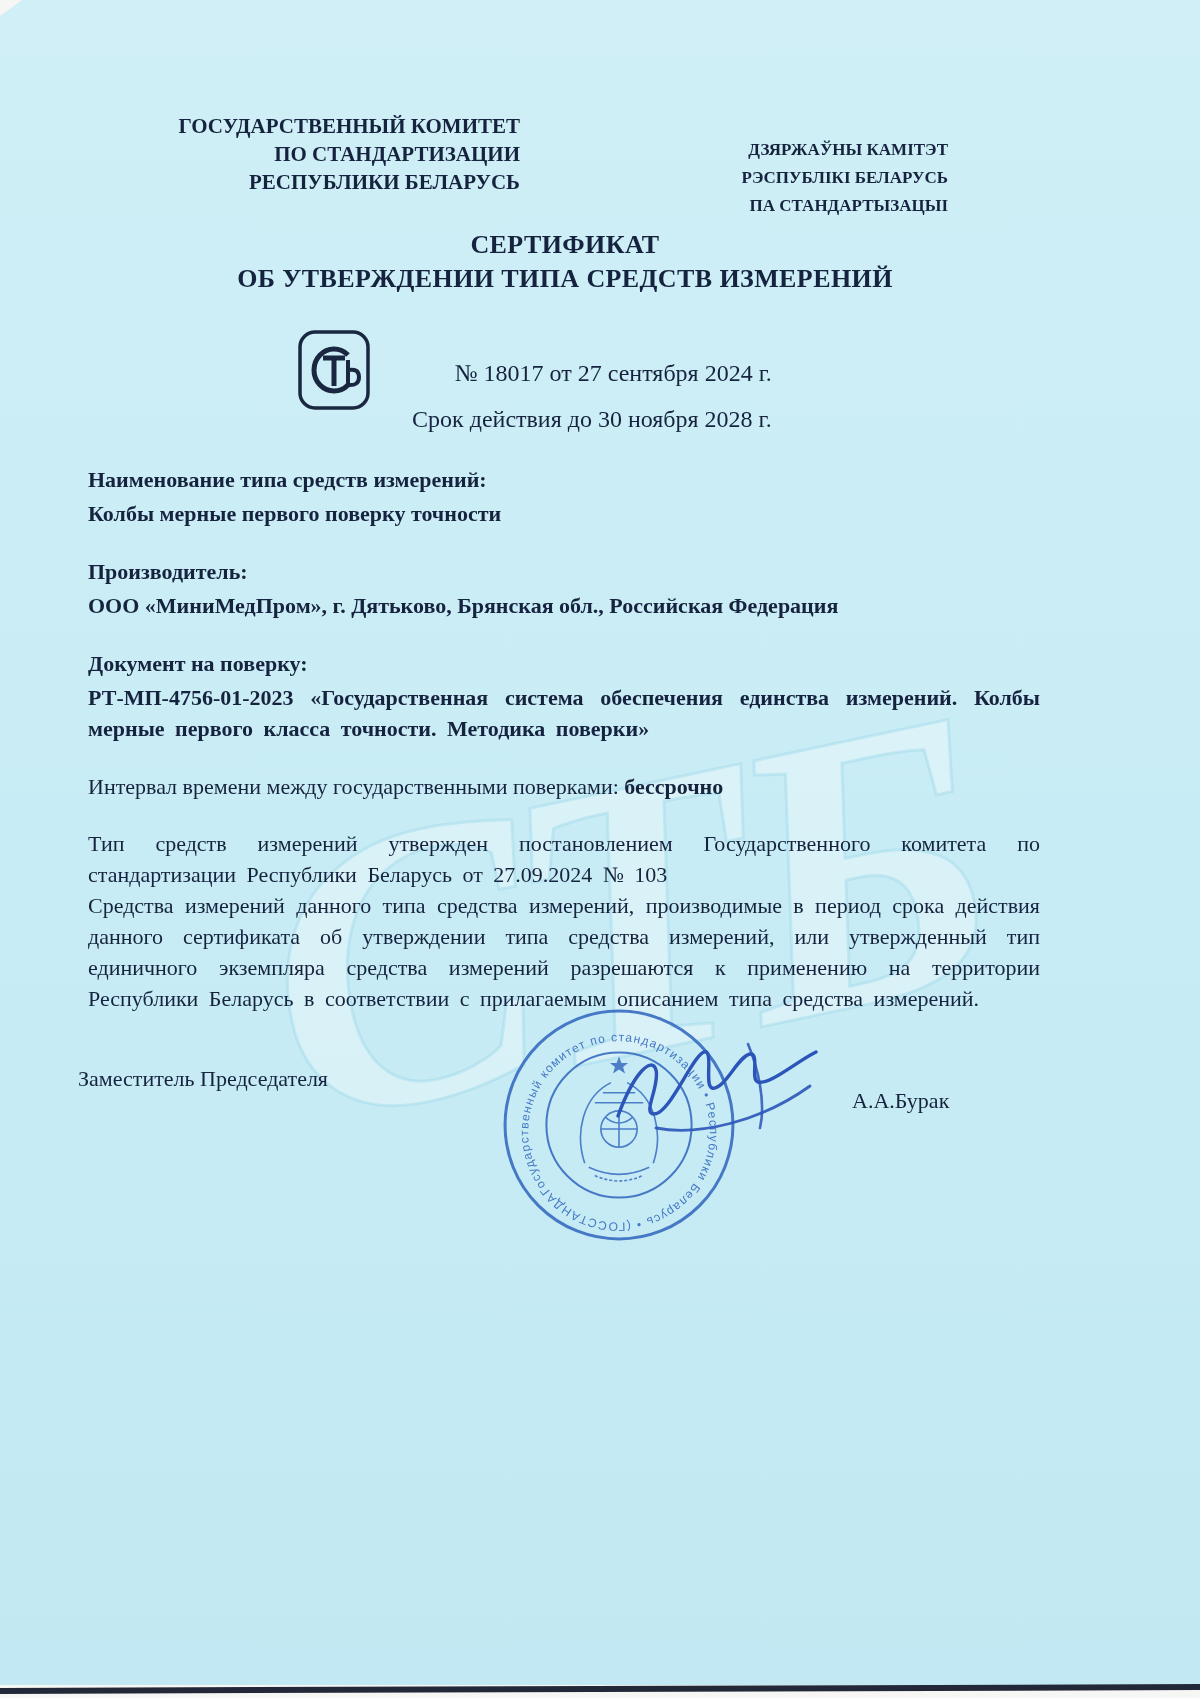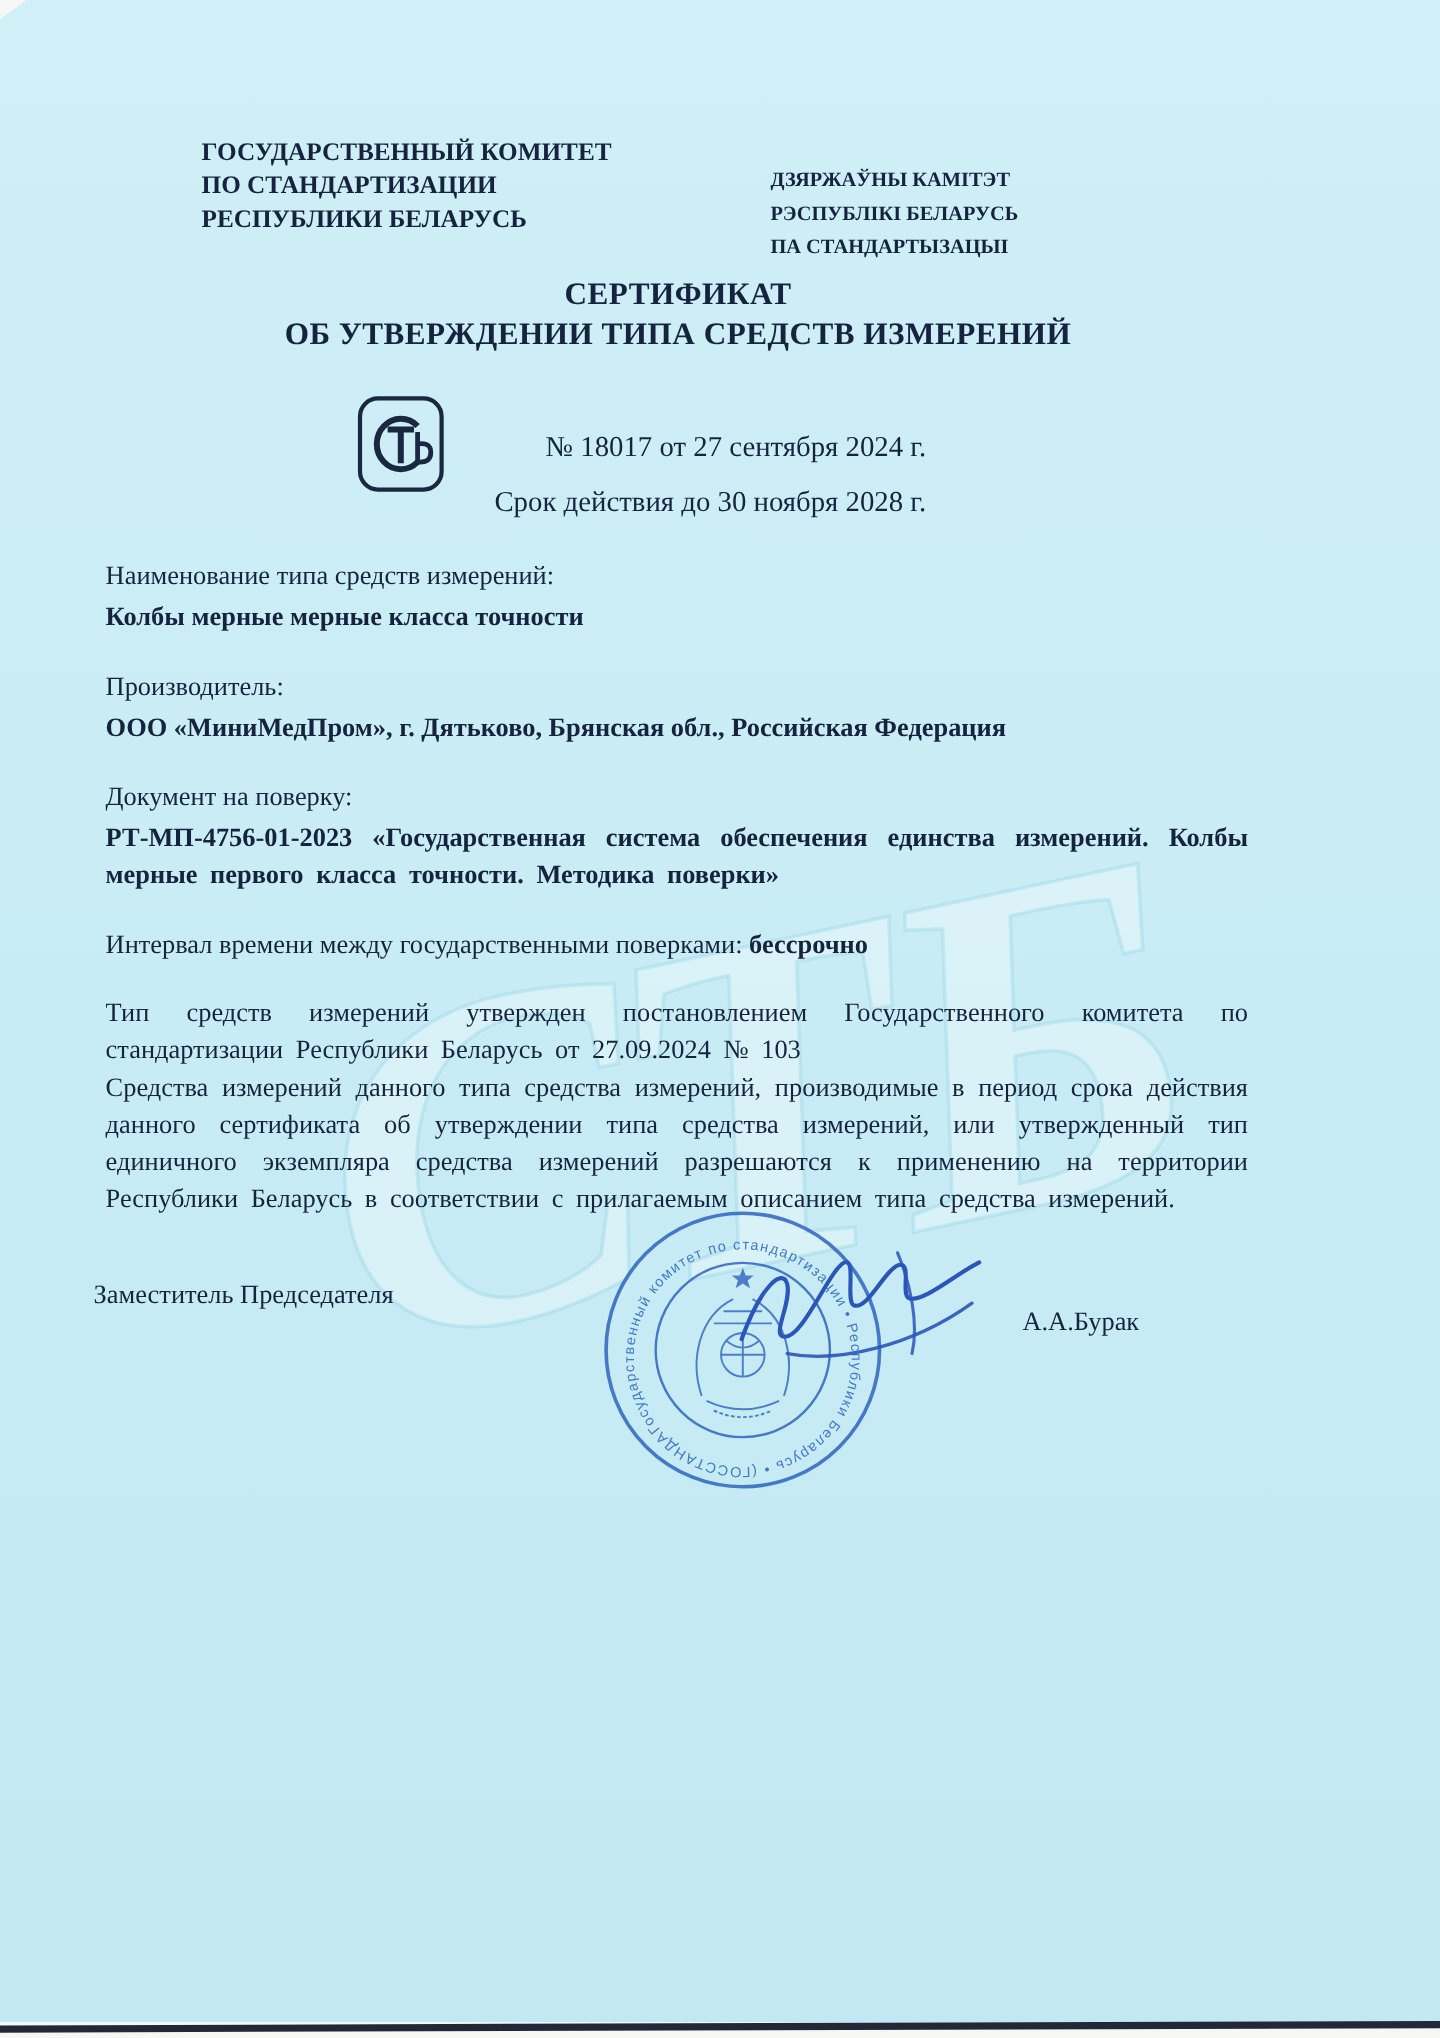--- a/index.html
+++ b/index.html
@@ -38,21 +38,21 @@
     display: flex; align-items: center; justify-content: center;
     transform: rotate(-12deg);
     font-style: italic; font-weight: 700;
     font-size: 400px; letter-spacing: -18px;
     color: rgba(255,255,255,0.32);
     -webkit-text-stroke: 3px rgba(150,212,232,0.38);
     z-index: 0; user-select: none; pointer-events: none;
   }
   
   .header-left, .header-right {
-    position: absolute; text-align: left;
+    position: absolute; text-align: right;
     font-weight: 700; z-index: 1;
   }
   .header-left  { top: 112px; left: 168px; width: 352px; font-size: 21px; line-height: 28px; }
   .header-right { top: 120px; left: 642px; width: 306px; font-size: 17px; line-height: 28px; margin-top: 16px; }
   
   .title {
     position: absolute; top: 228px; left: 60px; width: 1010px;
     text-align: center; font-weight: 700;
     font-size: 26px; line-height: 34px; letter-spacing: 0.4px;
     z-index: 1;
@@ -61,21 +61,21 @@
   .logo { position: absolute; top: 328px; left: 296px; z-index: 1; }
   .cert-lines {
     position: absolute; top: 350px; left: 412px;
     font-size: 24px; line-height: 46px; z-index: 1; text-align: right;
   }
   
   .content {
     position: absolute; top: 464px; left: 88px; width: 952px;
     font-size: 22px; line-height: 31px; z-index: 1;
   }
-  .field-label { font-weight: 400; }
+  .field-label { font-weight: 700; }
   .field-value { font-weight: 700; }
   .mt-lg { margin-top: 27px; }
   .mt-sm { margin-top: 3px; }
   .justify {
     text-align: justify;
     text-align-last: left;
     word-spacing: 5px;
   }
   .paragraphs { margin-top: 26px; }
   
@@ -130,21 +130,21 @@
   </div>
 
   <div class="cert-lines">
     <div>№ 18017 от 27 сентября 2024 г.</div>
     <div>Срок действия до 30 ноября 2028 г.</div>
   </div>
 
   <div class="content">
 
     <div class="field-label">Наименование типа средств измерений:</div>
-    <div class="field-value mt-sm">Колбы мерные мерные класса точности</div>
+    <div class="field-value mt-sm">Колбы мерные первого поверку точности</div>
 
     <div class="field-label mt-lg">Производитель:</div>
     <div class="field-value mt-sm">ООО «МиниМедПром», г. Дятьково, Брянская обл., Российская Федерация</div>
 
     <div class="field-label mt-lg">Документ на поверку:</div>
     <div class="field-value mt-sm justify">РТ-МП-4756-01-2023 «Государственная система обеспечения единства измерений. Колбы мерные первого класса точности. Методика поверки»</div>
 
     <div class="mt-lg">
       <span>Интервал времени между государственными поверками:</span>
       <span class="field-value">бессрочно</span>

